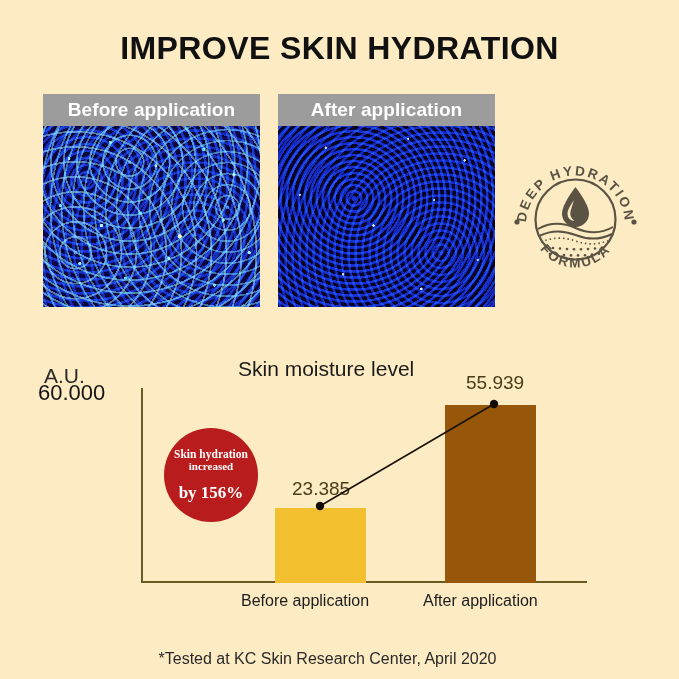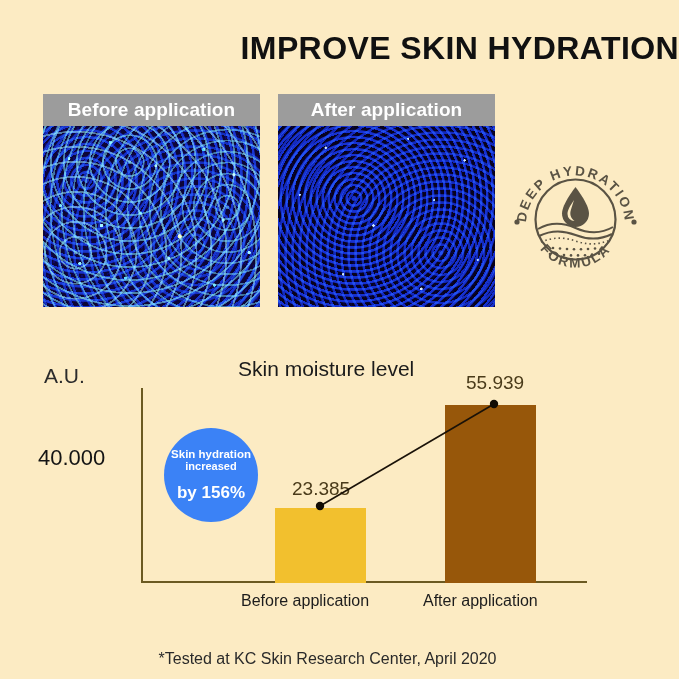--- a/index.html
+++ b/index.html
@@ -20,21 +20,21 @@
     height: 679px;
     background: #FCEBC3;
   }
 
   
   .main-title {
     position: absolute;
     left: 0;
     top: 30px;
     width: 679px;
-    text-align: right;
+    text-align: center;
     font-size: 32px;
     font-weight: bold;
     letter-spacing: 0.4px;
     color: #111111;
     font-family: "Liberation Sans", sans-serif;
   }
 
   
   .panel {
     position: absolute;
@@ -225,28 +225,29 @@
   .trendline { position: absolute; left: 0; top: 0; width: 679px; height: 360px; pointer-events: none; }
 
   
   .bubble {
     position: absolute;
     left: 164px;
     top: 108px;
     width: 94px;
     height: 94px;
     border-radius: 50%;
-    background: #3b82f6;
+    background: #b91c1c;
     color: #FFFFFF;
     display: flex;
     flex-direction: column;
     align-items: center;
     justify-content: center;
     text-align: center;
     line-height: 1.1;
+    font-family: Liberation Serif, serif;
   }
   .bubble-l1 { font-size: 11.5px; font-weight: bold; }
   .bubble-l2 { font-size: 11px; font-weight: bold; }
   .bubble-l3 { font-size: 17px; font-weight: bold; margin-top: 11px; }
 </style>
 </head>
 <body>
 
 <div id="page">
 
@@ -314,21 +315,21 @@
         <circle cx="84" cy="102.6" r="1.3"></circle>
           <circle cx="91" cy="101.8" r="1.3"></circle>
       </g>
     </svg>
   </div>
 
   <div class="chart-area">
     <div class="axis-unit">A.U.</div>
     <div class="chart-title">Skin moisture level</div>
 
-    <div class="ytick" style="top:125px;">40.000</div>
+    <div class="ytick" style="top:60px;">60.000</div>
 
     <div class="axis-v"></div>
     <div class="axis-h"></div>
 
     <div class="bar bar-before"></div>
     <div class="bar bar-after"></div>
 
     <div class="bar-value val-before">23.385</div>
     <div class="bar-value val-after">55.939</div>
 

